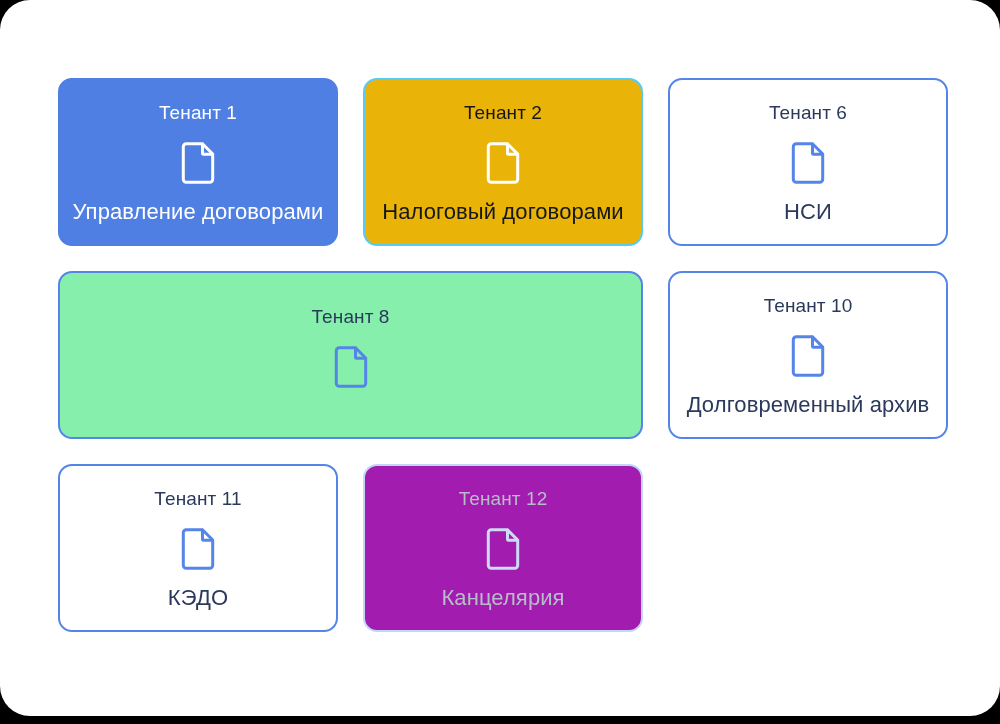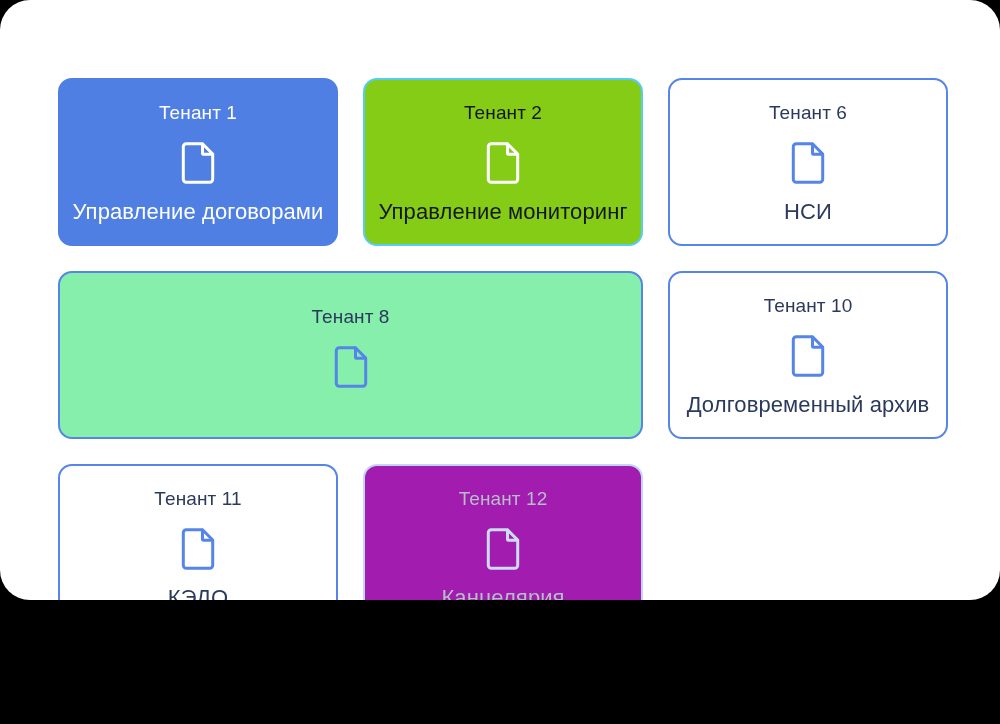--- a/index.html
+++ b/index.html
@@ -13,21 +13,21 @@
     background: #000000;
     font-family: "Liberation Sans", "DejaVu Sans", sans-serif;
     overflow: hidden;
   }
 
   .panel {
     position: absolute;
     left: 0;
     top: 0;
     width: 1000px;
-    height: 600px;
+    height: 716px;
     background: #ffffff;
     border-radius: 30px;
     overflow: hidden;
   }
 
   .tenant-grid {
     position: absolute;
     left: 58px;
     top: 78px;
     width: 890px;
@@ -77,21 +77,21 @@
   .v-primary {
     background: #4f7fe3;
     border-color: #4f7fe3;
   }
   .v-primary .card-title,
   .v-primary .card-label { color: #ffffff; }
   .v-primary .card-icon { stroke: #ffffff; }
 
   
   .v-cyan {
-    background: #84cc16;
+    background: #eab308;
     border-color: #55ccf5;
   }
   .v-cyan .card-title,
   .v-cyan .card-label { color: #15171a; }
   .v-cyan .card-icon { stroke: #ffffff; }
 
   
   .v-outline {
     background: #ffffff;
     border-color: #5585e8;
@@ -135,21 +135,21 @@
   </div>
 
   <div class="tenant-card v-cyan">
     <div class="card-title">Тенант 2</div>
     <span class="card-icon-wrap">
       <svg class="card-icon" viewBox="0 0 24 28" fill="none" stroke-width="2" stroke-linecap="round" stroke-linejoin="round">
         <path d="M2.2 3.2 A2 2 0 0 1 4.2 1.2 H15.0 L21.8 8.0 V24.8 A2 2 0 0 1 19.8 26.8 H4.2 A2 2 0 0 1 2.2 24.8 Z"></path>
         <path d="M15.0 1.4 V7.6 A0.6 0.6 0 0 0 15.6 8.2 H21.6"></path>
       </svg>
     </span>
-    <div class="card-label">Управление мониторинг</div>
+    <div class="card-label">Налоговый договорами</div>
   </div>
 
 
   <div class="tenant-card v-outline">
     <div class="card-title">Тенант 6</div>
     <span class="card-icon-wrap">
       <svg class="card-icon" viewBox="0 0 24 28" fill="none" stroke-width="2" stroke-linecap="round" stroke-linejoin="round">
         <path d="M2.2 3.2 A2 2 0 0 1 4.2 1.2 H15.0 L21.8 8.0 V24.8 A2 2 0 0 1 19.8 26.8 H4.2 A2 2 0 0 1 2.2 24.8 Z"></path>
         <path d="M15.0 1.4 V7.6 A0.6 0.6 0 0 0 15.6 8.2 H21.6"></path>
       </svg>

